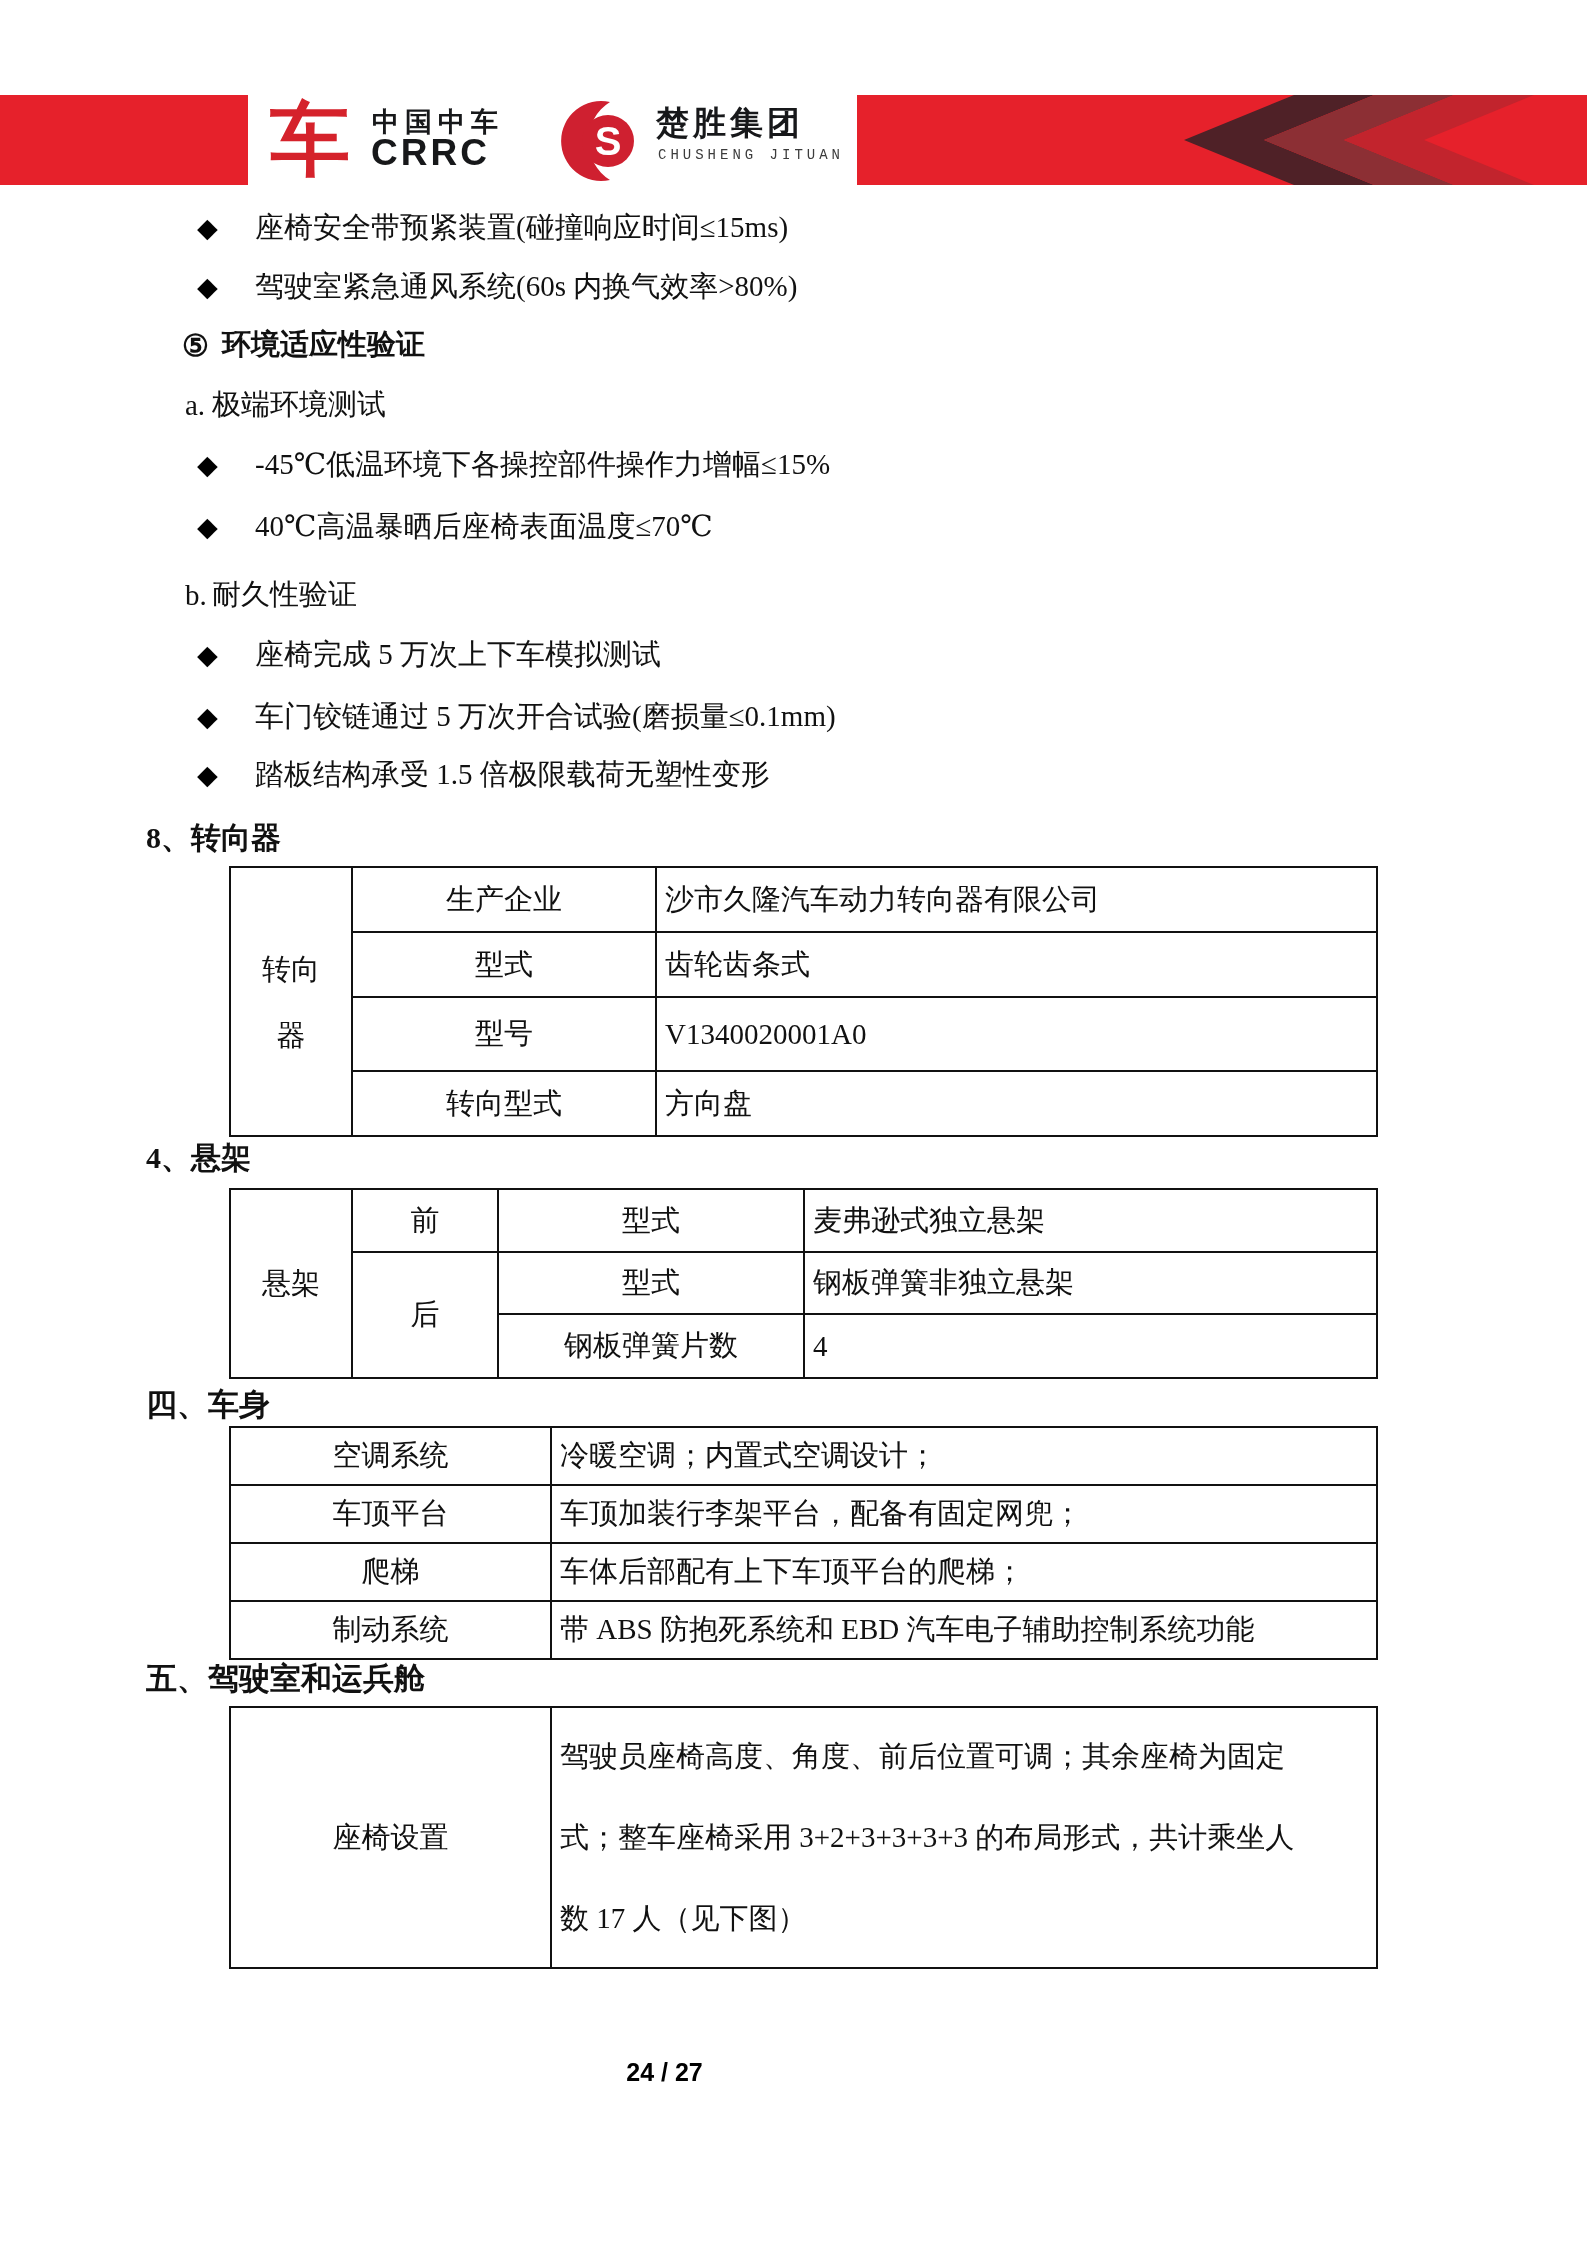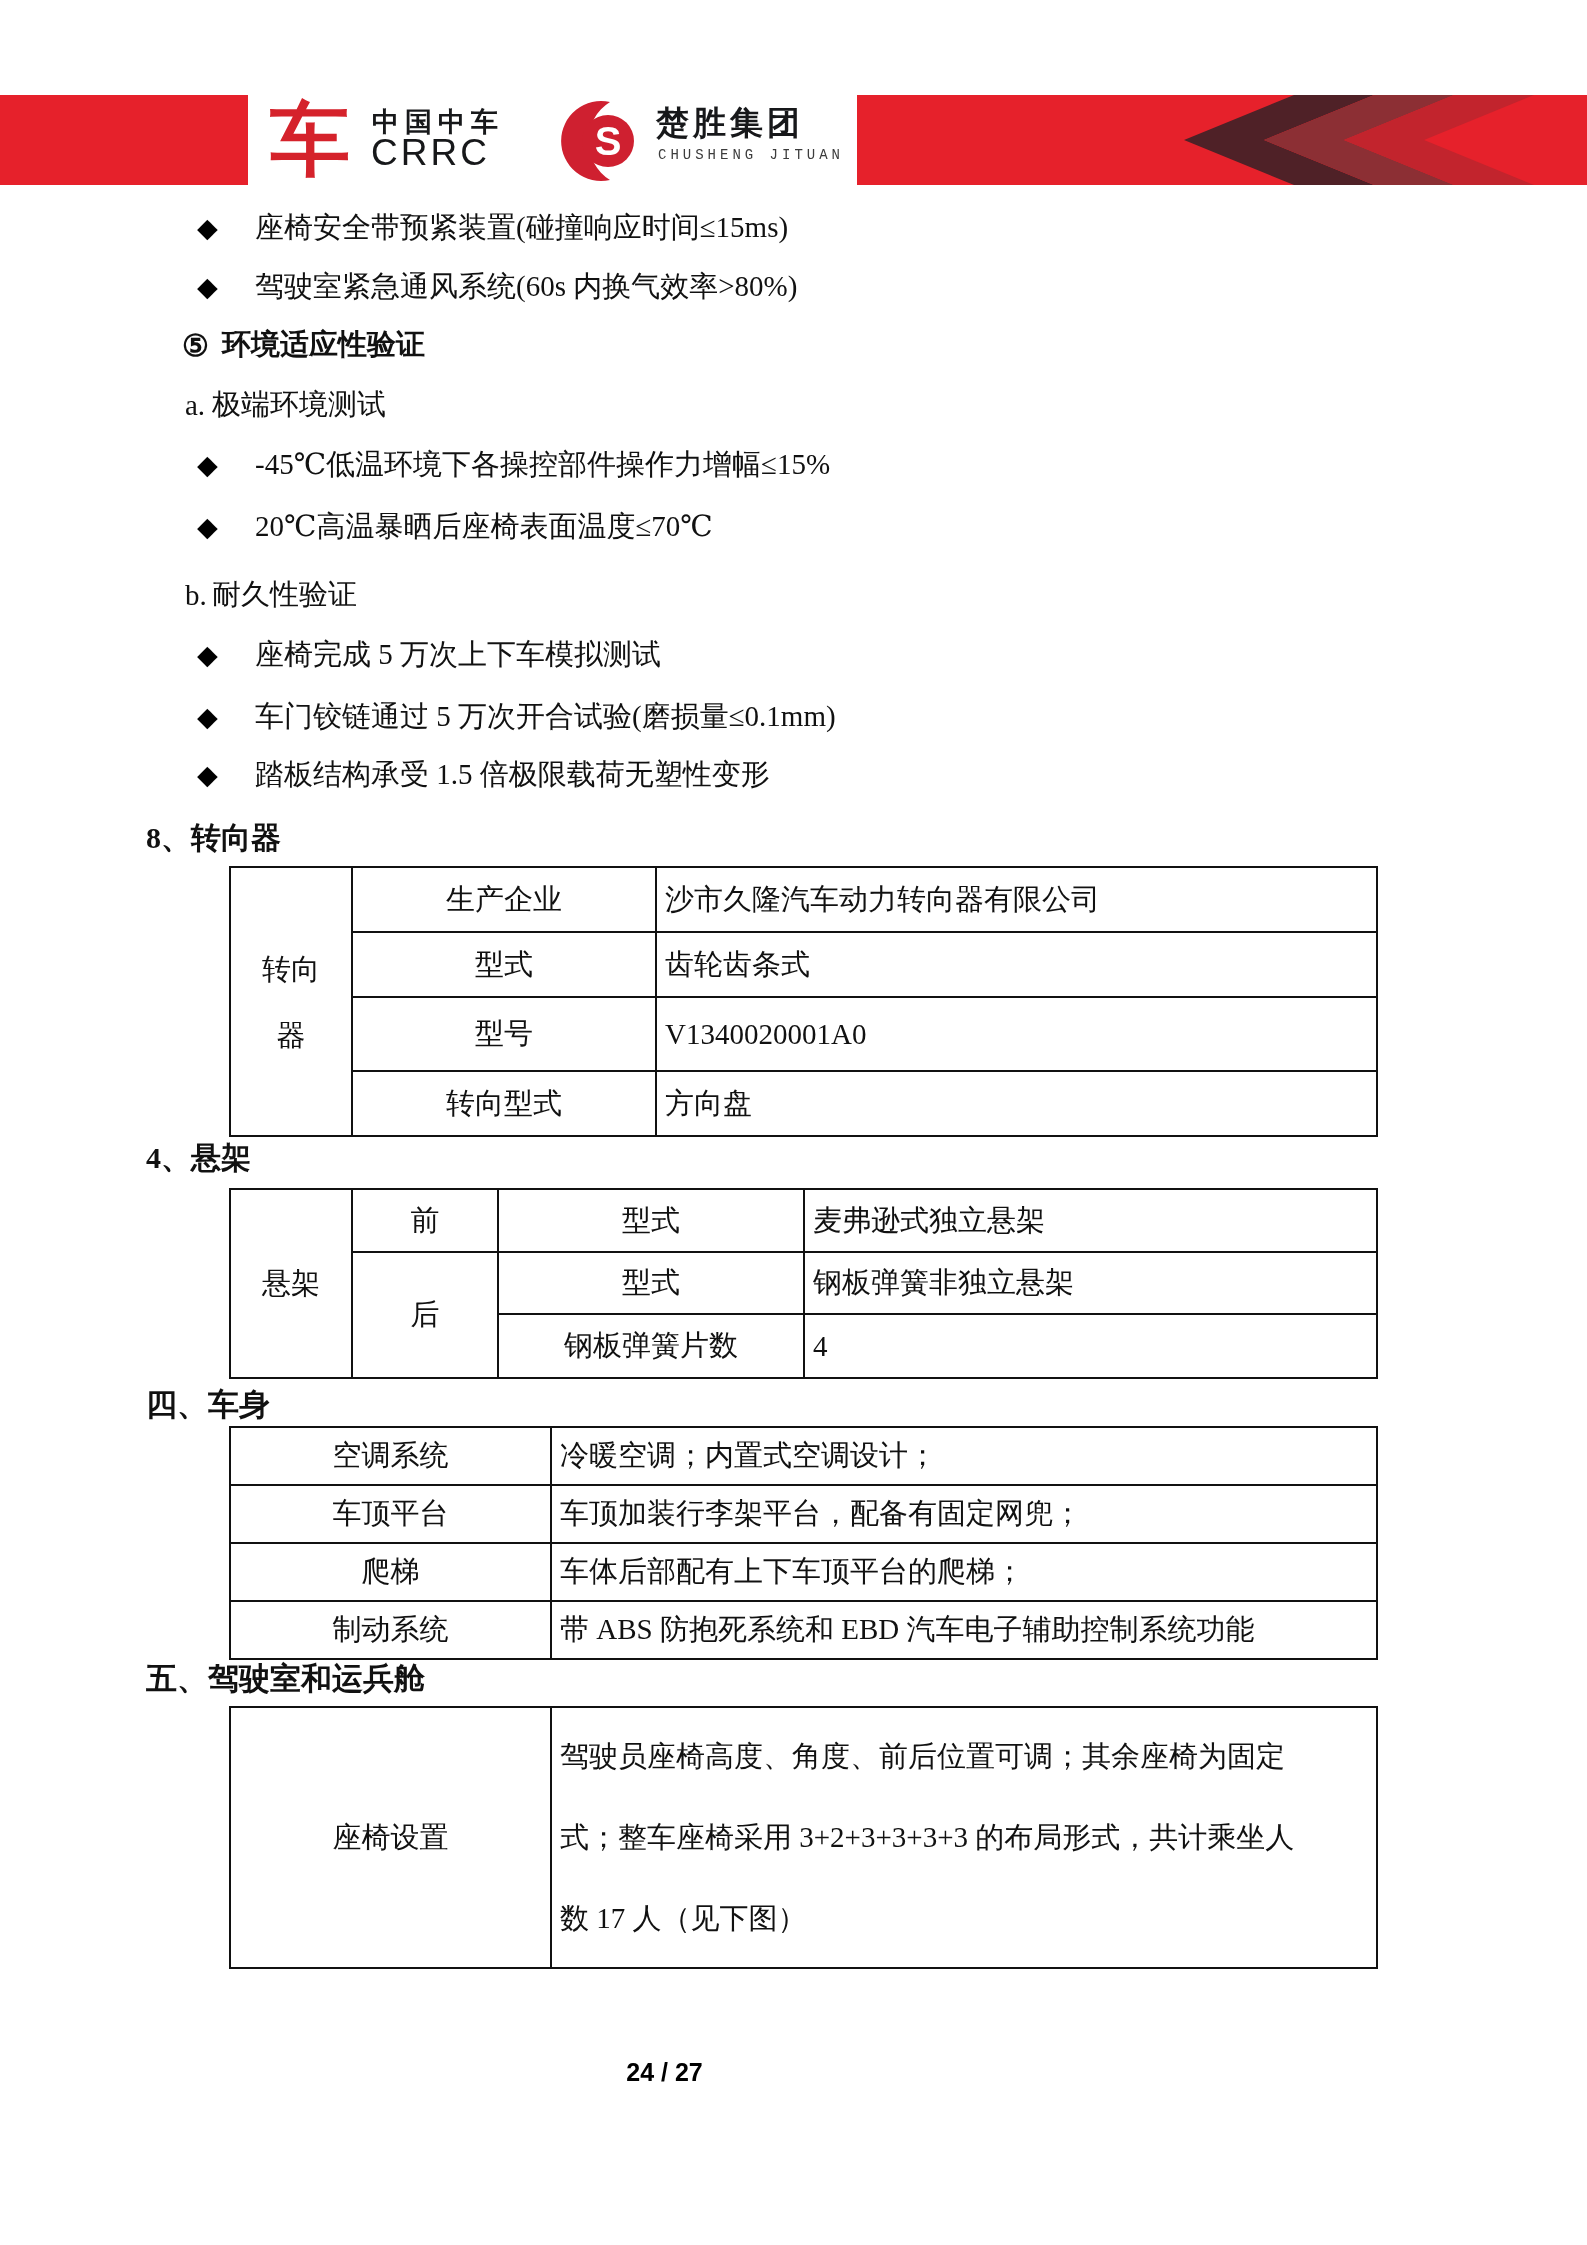--- a/index.html
+++ b/index.html
@@ -9,21 +9,21 @@
     font-family:"Liberation Serif","DejaVu Serif",serif;color:#111;
   }
   
   .hdr{position:absolute;left:0;top:95px;width:1587px;height:90px;}
   .hdr .red-left{position:absolute;left:0;top:0;width:248px;height:90px;background:#e6212b;}
   .hdr .red-right{position:absolute;left:857px;top:0;width:730px;height:90px;}
   .hdr .red-right svg{display:block;}
   .crrc-emblem{position:absolute;left:262px;top:-2px;width:96px;height:94px;
     font-size:80px;font-weight:bold;color:#d5222b;line-height:94px;text-align:center;}
   .crrc-cn{position:absolute;left:372px;top:9px;font-size:27px;font-weight:bold;letter-spacing:6px;color:#17181a;white-space:nowrap;text-align:right;}
-  .crrc-en{position:absolute;left:371px;top:37px;font-size:37px;font-weight:normal;letter-spacing:3px;color:#17181a;
+  .crrc-en{position:absolute;left:371px;top:37px;font-size:37px;font-weight:bold;letter-spacing:3px;color:#17181a;
     font-family:"Liberation Sans","DejaVu Sans",sans-serif;white-space:nowrap;}
   .cs-emblem{position:absolute;left:558px;top:3px;width:88px;height:86px;}
   .cs-cn{position:absolute;left:656px;top:6px;font-size:33px;font-weight:bold;letter-spacing:4px;color:#17181a;white-space:nowrap;}
   .cs-en{position:absolute;left:658px;top:52px;font-size:14px;letter-spacing:4px;color:#3c3c3c;
     font-family:Liberation Mono, monospace;white-space:nowrap;}
   
   .line{position:absolute;left:0;width:1500px;height:40px;display:flex;align-items:center;
     font-size:29px;white-space:nowrap;}
   .line .mk-diamond{position:absolute;left:197px;width:34px;text-align:left;font-size:27px;color:#000;}
   .line .tx-diamond{position:absolute;left:255px;}
@@ -92,21 +92,21 @@
   <div class="line" style="top:385px">
     <span class="mk-letter">a.</span>
     <span class="tx-letter">极端环境测试</span>
   </div>
   <div class="line" style="top:445px">
     <span class="mk-diamond">◆</span>
     <span class="tx-diamond">-45℃低温环境下各操控部件操作力增幅≤15%</span>
   </div>
   <div class="line" style="top:507px">
     <span class="mk-diamond">◆</span>
-    <span class="tx-diamond">20℃高温暴晒后座椅表面温度≤70℃</span>
+    <span class="tx-diamond">40℃高温暴晒后座椅表面温度≤70℃</span>
   </div>
   <div class="line" style="top:575px">
     <span class="mk-letter">b.</span>
     <span class="tx-letter">耐久性验证</span>
   </div>
   <div class="line" style="top:635px">
     <span class="mk-diamond">◆</span>
     <span class="tx-diamond">座椅完成 5 万次上下车模拟测试</span>
   </div>
   <div class="line" style="top:697px">

